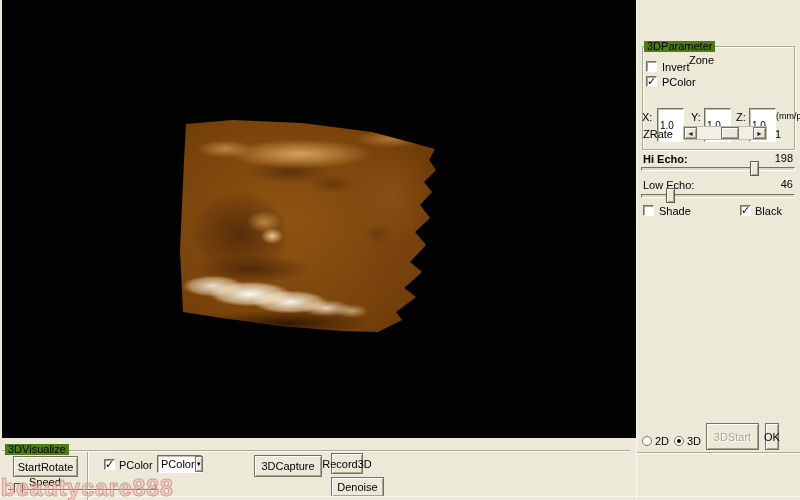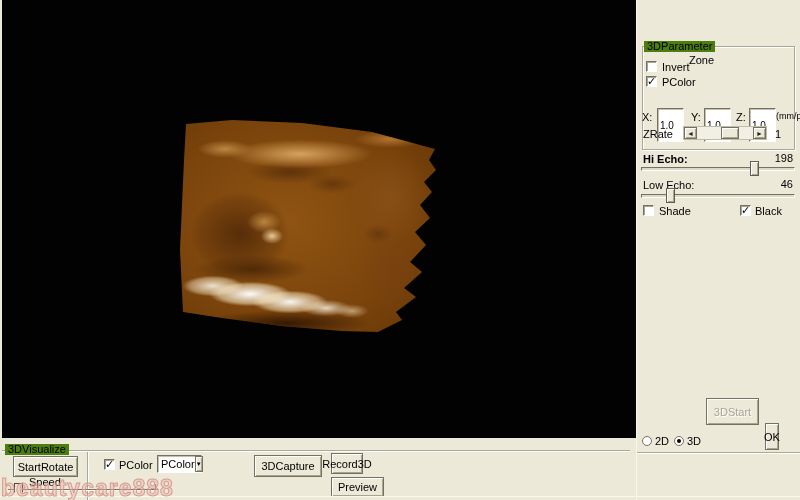--- a/index.html
+++ b/index.html
@@ -215,21 +215,21 @@
   <span class="cb" style="left:6px;top:205px;"></span>
   <div class="abs lbl" style="left:22px;top:205px;">Shade</div>
   <span class="cb on" style="left:103px;top:205px;"></span>
   <div class="abs lbl" style="left:118px;top:205px;">Black</div>
 
   <span class="radio" style="left:5px;top:436px;"></span>
   <div class="abs lbl" style="left:18px;top:435px;">2D</div>
   <span class="radio on" style="left:37px;top:436px;"></span>
   <div class="abs lbl" style="left:50px;top:435px;">3D</div>
 
-  <button class="abs btn disabled" style="left:69px;top:398px;width:53px;height:27px;">3DStart</button>
+  <button class="abs btn disabled" style="left:69px;top:423px;width:53px;height:27px;">3DStart</button>
   <button class="abs btn" style="left:128px;top:423px;width:14px;height:27px;">OK</button>
 
   <div class="abs groupline" style="left:0;top:452px;width:164px;"></div>
 </div>
 
 <div class="abs bottom-panel">
   <div class="abs groupline" style="left:2px;top:12px;width:628px;"></div>
   <div class="abs grouplabel" style="left:5px;top:6px;z-index:2;">3DVisualize</div>
   <div class="abs vline" style="left:87px;top:14px;height:48px;"></div>
 
@@ -242,16 +242,16 @@
 
   <span class="cb on" style="left:104px;top:21px;"></span>
   <div class="abs lbl" style="left:119px;top:21px;">PColor</div>
   <div class="abs dropdown" style="left:157px;top:17px;width:45px;height:18px;">
     <span class="dd-text">PColor</span>
     <span class="dd-btn">▼</span>
   </div>
 
   <button class="abs btn" style="left:254px;top:17px;width:68px;height:22px;">3DCapture</button>
   <button class="abs btn" style="left:331px;top:15px;width:32px;height:21px;">Record3D</button>
-  <button class="abs btn" style="left:331px;top:39px;width:53px;height:20px;">Preview</button>
+  <button class="abs btn" style="left:331px;top:39px;width:53px;height:20px;">Denoise</button>
 </div>
 
 <div class="abs bottom-edge"></div>
 
 </body></html>

